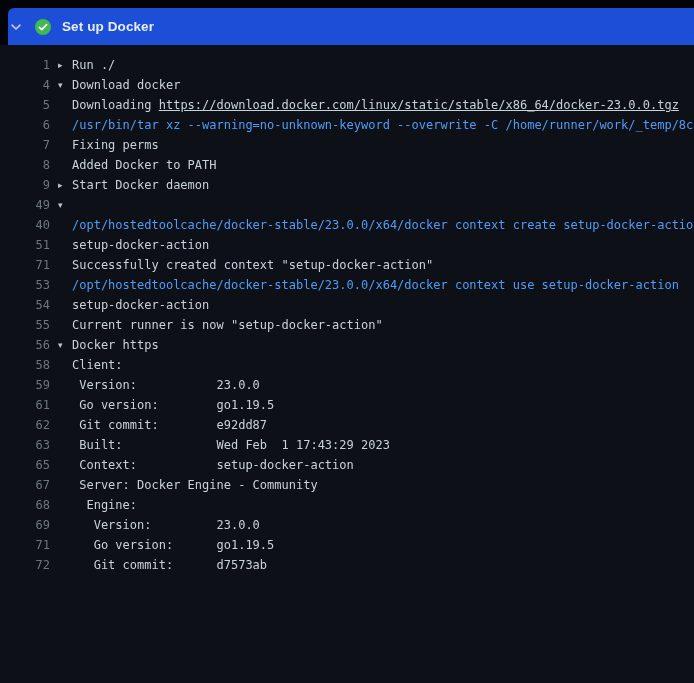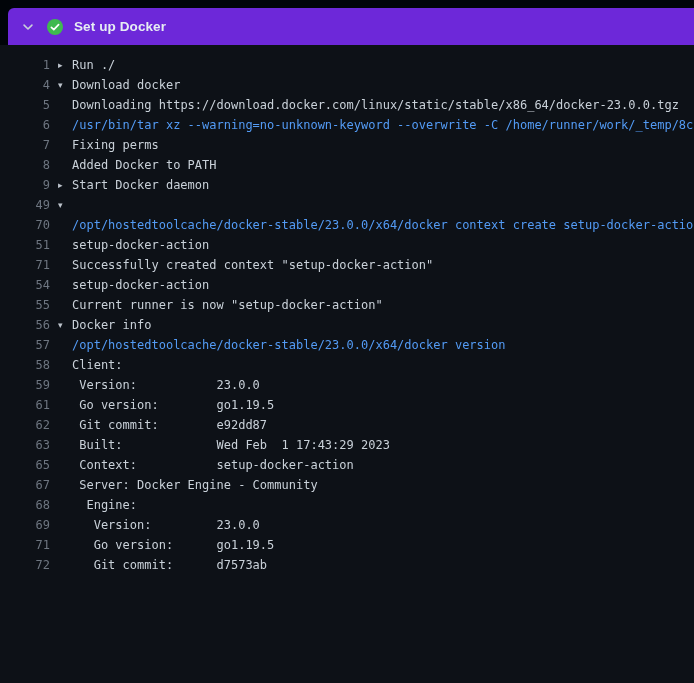--- a/index.html
+++ b/index.html
@@ -7,25 +7,25 @@
     margin: 0;
     width: 694px;
     height: 683px;
     background: #010409;
     overflow: hidden;
   }
   .step-header {
     position: absolute;
     top: 8px; left: 8px; right: 0;
     height: 37px;
-    background: #6d28d9;
+    background: #1d4ed8;
     border-radius: 6px 0 0 0;
     display: flex;
     align-items: center;
-    padding: 0 12px;
+    padding: 0 0;
     gap: 11px;
     cursor: pointer;
     font-family: "Liberation Sans", sans-serif;
   }
   .chev-wrap { display: flex; align-items: center; justify-content: center; width: 16px; height: 16px; }
   .step-title {
     color: #e6edf3;
     font-size: 13.5px;
     font-weight: 600;
     letter-spacing: .1px;
@@ -61,21 +61,21 @@
     position: absolute;
     left: 8px;
     top: 0;
     font-size: 9px;
     line-height: 20px;
     color: #bdc4cc;
     font-family: "DejaVu Sans", sans-serif;
     cursor: pointer;
   }
   .seg-command { color: #539bf5; }
-  .seg-link { cursor: pointer; }
+  .seg-link { text-decoration: underline; cursor: pointer; }
 </style>
 </head>
 <body>
 
 <div class="step-header">
   <span class="chev-wrap">
     <svg width="14" height="14" viewBox="0 0 16 16" aria-hidden="true">
       <path d="M3.5 5.8 8 10.3l4.5-4.5" stroke="#c9d1d9" stroke-width="1.8" fill="none" stroke-linecap="round" stroke-linejoin="round"></path>
     </svg>
   </span>
@@ -116,46 +116,46 @@
       </div>
       <div class="log-row">
         <span class="line-num">9</span>
         <span class="line-content"><span class="twistie">▸</span><span class="seg seg-plain">Start Docker daemon</span></span>
       </div>
       <div class="log-row">
         <span class="line-num">49</span>
         <span class="line-content"><span class="twistie">▾</span></span>
       </div>
       <div class="log-row">
-        <span class="line-num">70</span>
+        <span class="line-num">40</span>
         <span class="line-content"><span class="seg seg-command">/opt/hostedtoolcache/docker-stable/23.0.0/x64/docker context create setup-docker-action</span></span>
       </div>
       <div class="log-row">
         <span class="line-num">51</span>
         <span class="line-content"><span class="seg seg-plain">setup-docker-action</span></span>
       </div>
       <div class="log-row">
         <span class="line-num">71</span>
         <span class="line-content"><span class="seg seg-plain">Successfully created context "setup-docker-action"</span></span>
       </div>
       <div class="log-row">
+        <span class="line-num">53</span>
+        <span class="line-content"><span class="seg seg-command">/opt/hostedtoolcache/docker-stable/23.0.0/x64/docker context use setup-docker-action</span></span>
+      </div>
+      <div class="log-row">
         <span class="line-num">54</span>
         <span class="line-content"><span class="seg seg-plain">setup-docker-action</span></span>
       </div>
       <div class="log-row">
         <span class="line-num">55</span>
         <span class="line-content"><span class="seg seg-plain">Current runner is now "setup-docker-action"</span></span>
       </div>
       <div class="log-row">
         <span class="line-num">56</span>
-        <span class="line-content"><span class="twistie">▾</span><span class="seg seg-plain">Docker info</span></span>
-      </div>
-      <div class="log-row">
-        <span class="line-num">57</span>
-        <span class="line-content"><span class="seg seg-command">/opt/hostedtoolcache/docker-stable/23.0.0/x64/docker version</span></span>
+        <span class="line-content"><span class="twistie">▾</span><span class="seg seg-plain">Docker https</span></span>
       </div>
       <div class="log-row">
         <span class="line-num">58</span>
         <span class="line-content"><span class="seg seg-plain">Client:</span></span>
       </div>
       <div class="log-row">
         <span class="line-num">59</span>
         <span class="line-content"><span class="seg seg-plain"> Version:           23.0.0</span></span>
       </div>
       <div class="log-row">

